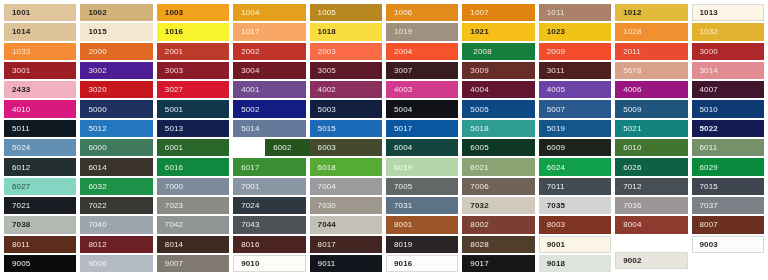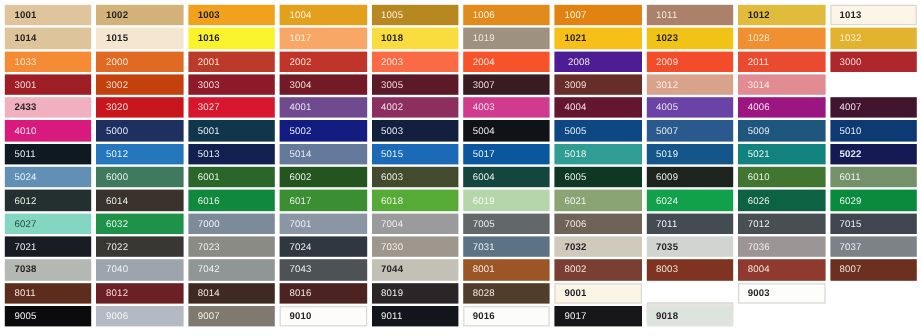--- a/index.html
+++ b/index.html
@@ -188,21 +188,21 @@
         <div class="swatch" style="background: rgb(250, 106, 69);">
           <span class="code" style="color: rgb(250, 230, 223);">2003</span>
         </div>
       </div>
       <div class="ral-cell">
         <div class="swatch" style="background: rgb(247, 83, 43);">
           <span class="code" style="color: rgb(250, 230, 223);">2004</span>
         </div>
       </div>
       <div class="ral-cell">
-        <div class="swatch" style="background: #4c1d95; padding-left: 10px;">
+        <div class="swatch" style="background: #15803d; padding-left: 10px;">
           <span class="code" style="color: rgb(250, 230, 223);">2008</span>
         </div>
       </div>
       <div class="ral-cell">
         <div class="swatch" style="background: rgb(243, 76, 43);">
           <span class="code" style="color: rgb(250, 230, 223);">2009</span>
         </div>
       </div>
       <div class="ral-cell">
         <div class="swatch" style="background: rgb(234, 74, 48);">
@@ -215,21 +215,21 @@
         </div>
       </div>
     </div>
     <div class="ral-row">
       <div class="ral-cell">
         <div class="swatch" style="background: rgb(157, 31, 37);">
           <span class="code" style="color: rgb(244, 218, 215);">3001</span>
         </div>
       </div>
       <div class="ral-cell">
-        <div class="swatch" style="background: #c2410c;">
+        <div class="swatch" style="background: #4c1d95;">
           <span class="code" style="color: rgb(244, 218, 215);">3002</span>
         </div>
       </div>
       <div class="ral-cell">
         <div class="swatch" style="background: rgb(141, 26, 40);">
           <span class="code" style="color: rgb(244, 218, 215);">3003</span>
         </div>
       </div>
       <div class="ral-cell">
         <div class="swatch" style="background: rgb(114, 27, 38);">
@@ -245,22 +245,27 @@
         <div class="swatch" style="background: rgb(57, 28, 33);">
           <span class="code" style="color: rgb(244, 218, 215);">3007</span>
         </div>
       </div>
       <div class="ral-cell">
         <div class="swatch" style="background: rgb(103, 45, 40);">
           <span class="code" style="color: rgb(244, 218, 215);">3009</span>
         </div>
       </div>
       <div class="ral-cell">
+        <div class="swatch" style="background: rgb(79, 31, 32);">
+          <span class="code" style="color: rgb(244, 218, 215);">3011</span>
+        </div>
+      </div>
+      <div class="ral-cell">
         <div class="swatch" style="background: rgb(217, 163, 139);">
-          <span class="code" style="color: rgb(251, 236, 229);">3012</span>
+          <span class="code" style="color: rgb(251, 236, 229);">5678</span>
         </div>
       </div>
       <div class="ral-cell">
         <div class="swatch" style="background: rgb(225, 139, 146);">
           <span class="code" style="color: rgb(251, 236, 229);">3014</span>
         </div>
       </div>
     </div>
     <div class="ral-row">
       <div class="ral-cell">
@@ -428,21 +433,21 @@
         <div class="swatch" style="background: rgb(63, 122, 94);">
           <span class="code" style="color: rgb(232, 242, 234);">6000</span>
         </div>
       </div>
       <div class="ral-cell">
         <div class="swatch" style="background: rgb(42, 101, 41);">
           <span class="code" style="color: rgb(232, 242, 234);">6001</span>
         </div>
       </div>
       <div class="ral-cell">
-        <div class="swatch" style="background: rgb(36, 85, 31);">
+        <div class="swatch" style="background: rgb(36, 85, 31); margin-left: 32px;">
           <span class="code" style="color: rgb(232, 242, 234);">6002</span>
         </div>
       </div>
       <div class="ral-cell">
         <div class="swatch" style="background: rgb(68, 74, 46);">
           <span class="code" style="color: rgb(232, 242, 234);">6003</span>
         </div>
       </div>
       <div class="ral-cell">
         <div class="swatch" style="background: rgb(20, 69, 63);">
@@ -690,20 +695,25 @@
         </div>
       </div>
       <div class="ral-cell">
         <div class="swatch" style="background: rgb(62, 42, 32);">
           <span class="code" style="color: rgb(245, 230, 221);">8014</span>
         </div>
       </div>
       <div class="ral-cell">
         <div class="swatch" style="background: rgb(75, 35, 32);">
           <span class="code" style="color: rgb(245, 230, 221);">8016</span>
+        </div>
+      </div>
+      <div class="ral-cell">
+        <div class="swatch" style="background: rgb(66, 36, 32);">
+          <span class="code" style="color: rgb(245, 230, 221);">8017</span>
         </div>
       </div>
       <div class="ral-cell">
         <div class="swatch" style="background: rgb(43, 37, 40);">
           <span class="code" style="color: rgb(240, 238, 240);">8019</span>
         </div>
       </div>
       <div class="ral-cell">
         <div class="swatch" style="background: rgb(81, 61, 44);">
           <span class="code" style="color: rgb(243, 236, 227);">8028</span>

